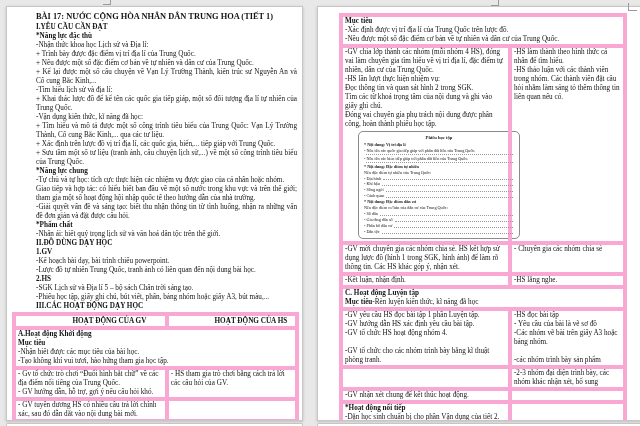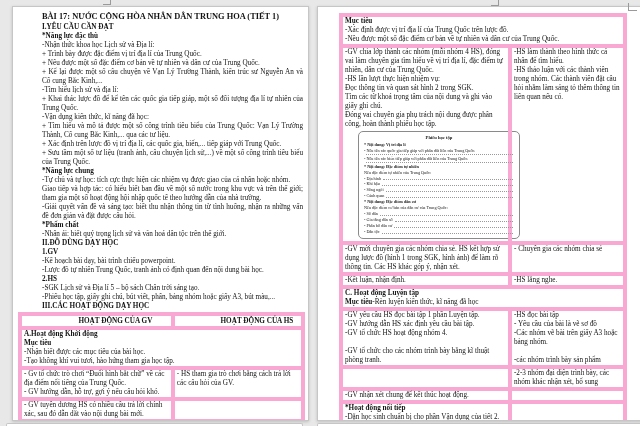--- a/index.html
+++ b/index.html
@@ -1,20 +1,20 @@
 <!DOCTYPE html>
 <html><head>
 <meta charset="utf-8">
 <style>
   html,body{margin:0;padding:0;width:640px;height:426px;overflow:hidden;
     background:#e8e8e8;font-family:"Liberation Serif",serif;color:#141414;}
   .page{position:absolute;top:6px;height:415px;background:#fff;
     border:1px solid #c6c6c6;box-shadow:0 1px 3px rgba(0,0,0,.18);
     box-sizing:border-box;overflow:hidden;}
-  #page1{left:12px;width:297px;padding:5px 5px 0 5px;}
+  #page1{left:6px;width:297px;padding:5px 5px 0 5px;}
   #page2{left:317px;width:326px;padding:5px 0 0 21px;}
   .doc-title{font-size:8.4px;font-weight:bold;text-align:center;line-height:10px;margin-bottom:1px;}
   .line{font-size:7.2px;line-height:9px;}
   .para{text-align:justify;padding-left:24px;}
   .s-b{font-weight:bold;}
   .s-i{}
   .s-bi{font-weight:bold;font-style:italic;}
   table{border-collapse:collapse;table-layout:fixed;margin-top:1px;}
   #table1{width:287px;}
   #table2{width:288px;}
@@ -65,21 +65,21 @@
       <div class="line s-n para">+ Sưu tầm một số tư liệu (tranh ảnh, câu chuyện lịch sử,...) về một số công trình tiêu biểu của Trung Quốc.</div>
       <div class="line s-b para">*Năng lực chung</div>
       <div class="line s-n para">-Tự chủ và tự học: tích cực thực hiện các nhiệm vụ được giao của cá nhân hoặc nhóm.</div>
       <div class="line s-n para">Giao tiếp và hợp tác: có hiểu biết ban đầu về một số nước trong khu vực và trên thế giới; tham gia một số hoạt động hội nhập quốc tế theo hướng dẫn của nhà trường.</div>
       <div class="line s-n para">-Giải quyết vấn đề và sáng tạo: biết thu nhận thông tin từ tình huống, nhận ra những vấn đề đơn giản và đặt được câu hỏi.</div>
       <div class="line s-b para">*Phẩm chất</div>
       <div class="line s-n para">-Nhân ái: biết quý trọng lịch sử và văn hoá dân tộc trên thế giới.</div>
       <div class="line s-b para">II.ĐỒ DÙNG DẠY HỌC</div>
       <div class="line s-b para">1.GV</div>
       <div class="line s-n para">-Kế hoạch bài dạy, bài trình chiếu powerpoint.</div>
-      <div class="line s-n para">-Lược đồ tự nhiên Trung Quốc, tranh ảnh có định quan đến nội dung bài học.</div>
+      <div class="line s-n para">-Lược đồ tự nhiên Trung Quốc, tranh ảnh có liên quan đến nội dung bài học.</div>
       <div class="line s-b para">2.HS</div>
       <div class="line s-i para">-SGK Lịch sử và Địa lí 5 – bộ sách Chân trời sáng tạo.</div>
       <div class="line s-n para">-Phiếu học tập, giấy ghi chú, bút viết, phấn, bảng nhóm hoặc giấy A3, bút màu,...</div>
       <div class="line s-b para">III.CÁC HOẠT ĐỘNG DẠY HỌC</div>
     </div>
   <table id="table1">
     <colgroup>
         <col style="width:54%">
         <col style="width:46%">
       </colgroup>

